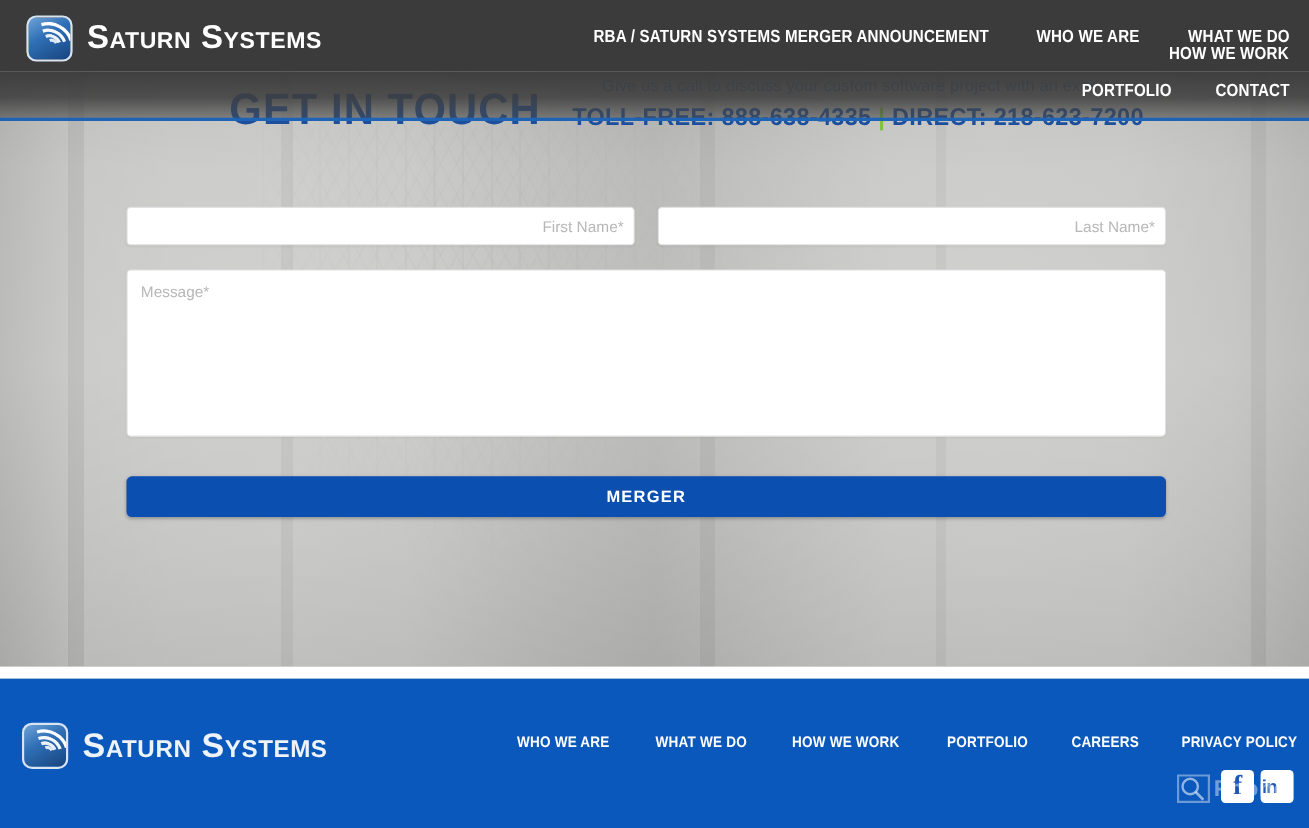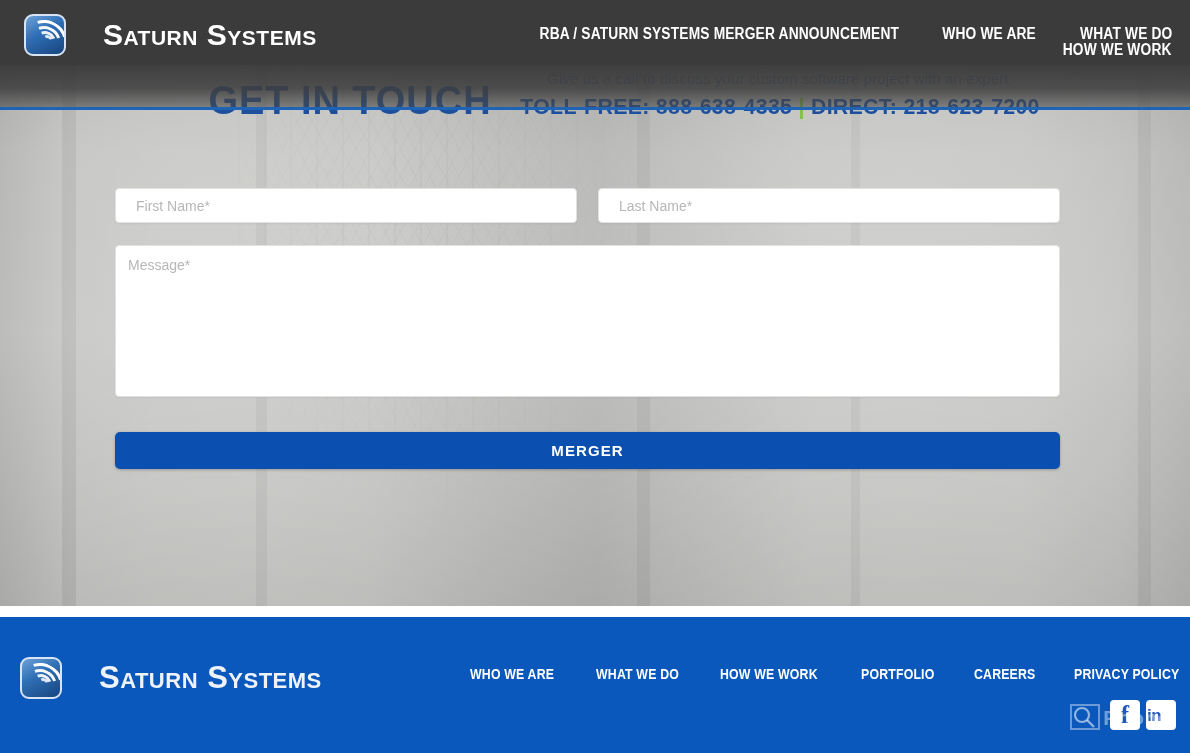--- a/index.html
+++ b/index.html
@@ -98,21 +98,21 @@
   .logo-mark i {
     position: absolute; display: block; border: 3px solid #ffffff;
     border-radius: 50%; border-color: #ffffff transparent transparent transparent;
   }
   .logo-mark i.a { width: 46px; height: 46px; left: -5px; top: 4px; transform: rotate(28deg); }
   .logo-mark i.b { width: 34px; height: 34px; left: 1px;  top: 10px; transform: rotate(26deg); opacity:.95;}
   .logo-mark i.c { width: 22px; height: 22px; left: 8px;  top: 15px; transform: rotate(24deg); opacity:.9;}
   .logo-mark i.d { width: 12px; height: 12px; left: 15px; top: 19px; transform: rotate(22deg); opacity:.85;}
   .logo-text {
     color: #ffffff; font-size: 30px; font-weight: bold; letter-spacing: .5px;
-    font-variant: small-caps; white-space: nowrap; margin-left: 24px;
+    font-variant: small-caps; white-space: nowrap;
   }
 
   .mainnav {
     position: absolute; right: 18px; top: 26px; width: 800px;
     text-align: right; z-index: 46; line-height: 1;
   }
   .mainnav a {
     display: inline-block; color: #ffffff; text-decoration: none;
     font-size: 16px; font-weight: bold; letter-spacing: .2px;
     margin-left: 24px; white-space: nowrap;
@@ -137,23 +137,24 @@
     margin-top: 7px; font-size: 22px; font-weight: bold; color: #1d4f9c;
     letter-spacing: .3px; white-space: nowrap; transform: scaleX(.97);
   }
   .callout .sep { color: #7ec242; }
 
   
   .form { position: absolute; left: 115px; top: 188px; width: 945px; z-index: 25; }
   .row { display: flex; gap: 21px; margin-bottom: 22px; }
   .field {
     flex: 1; height: 35px; background: #fff; border: 1px solid #e2e2e2;
-    border-radius: 4px; padding: 0 20px; font-size: 14px; color: #333;
+    border-radius: 4px; padding: 0 9px; font-size: 14px; color: #333;
     font-family: "Liberation Sans", sans-serif; outline: none;
     box-shadow: 0 1px 2px rgba(0,0,0,.05);
+    text-align: right;
   }
   .field::placeholder { color: #b7b7b7; }
   .msg {
     width: 100%; height: 152px; background: #fff; border: 1px solid #e2e2e2;
     border-radius: 4px; padding: 11px 12px; font-size: 14px; color: #333;
     font-family: "Liberation Sans", sans-serif; outline: none; resize: none;
     box-shadow: 0 1px 2px rgba(0,0,0,.05);
   }
   .msg::placeholder { color: #b7b7b7; }
   .botrow { display: flex; gap: 21px; margin-top: 31px; align-items: center; }
@@ -262,20 +263,24 @@
     </div>
     <div class="logo-text">Saturn Systems</div>
   </div>
 
   <div class="mainnav">
     <div class="row1">
       <a href="#">RBA / SATURN SYSTEMS MERGER ANNOUNCEMENT</a>
       <a href="#">WHO WE ARE</a>
       <a href="#">WHAT WE DO</a>
       <a href="#">HOW WE WORK</a>
+    </div>
+    <div class="row2">
+      <a href="#">PORTFOLIO</a>
+      <a href="#">CONTACT</a>
     </div>
   </div>
 
   <div class="form">
     <div class="row">
       <input class="field" type="text" placeholder="First Name*" style="">
       <input class="field" type="text" placeholder="Last Name*" style="">
     </div>
     <textarea class="msg" placeholder="Message*" style=""></textarea>
 

